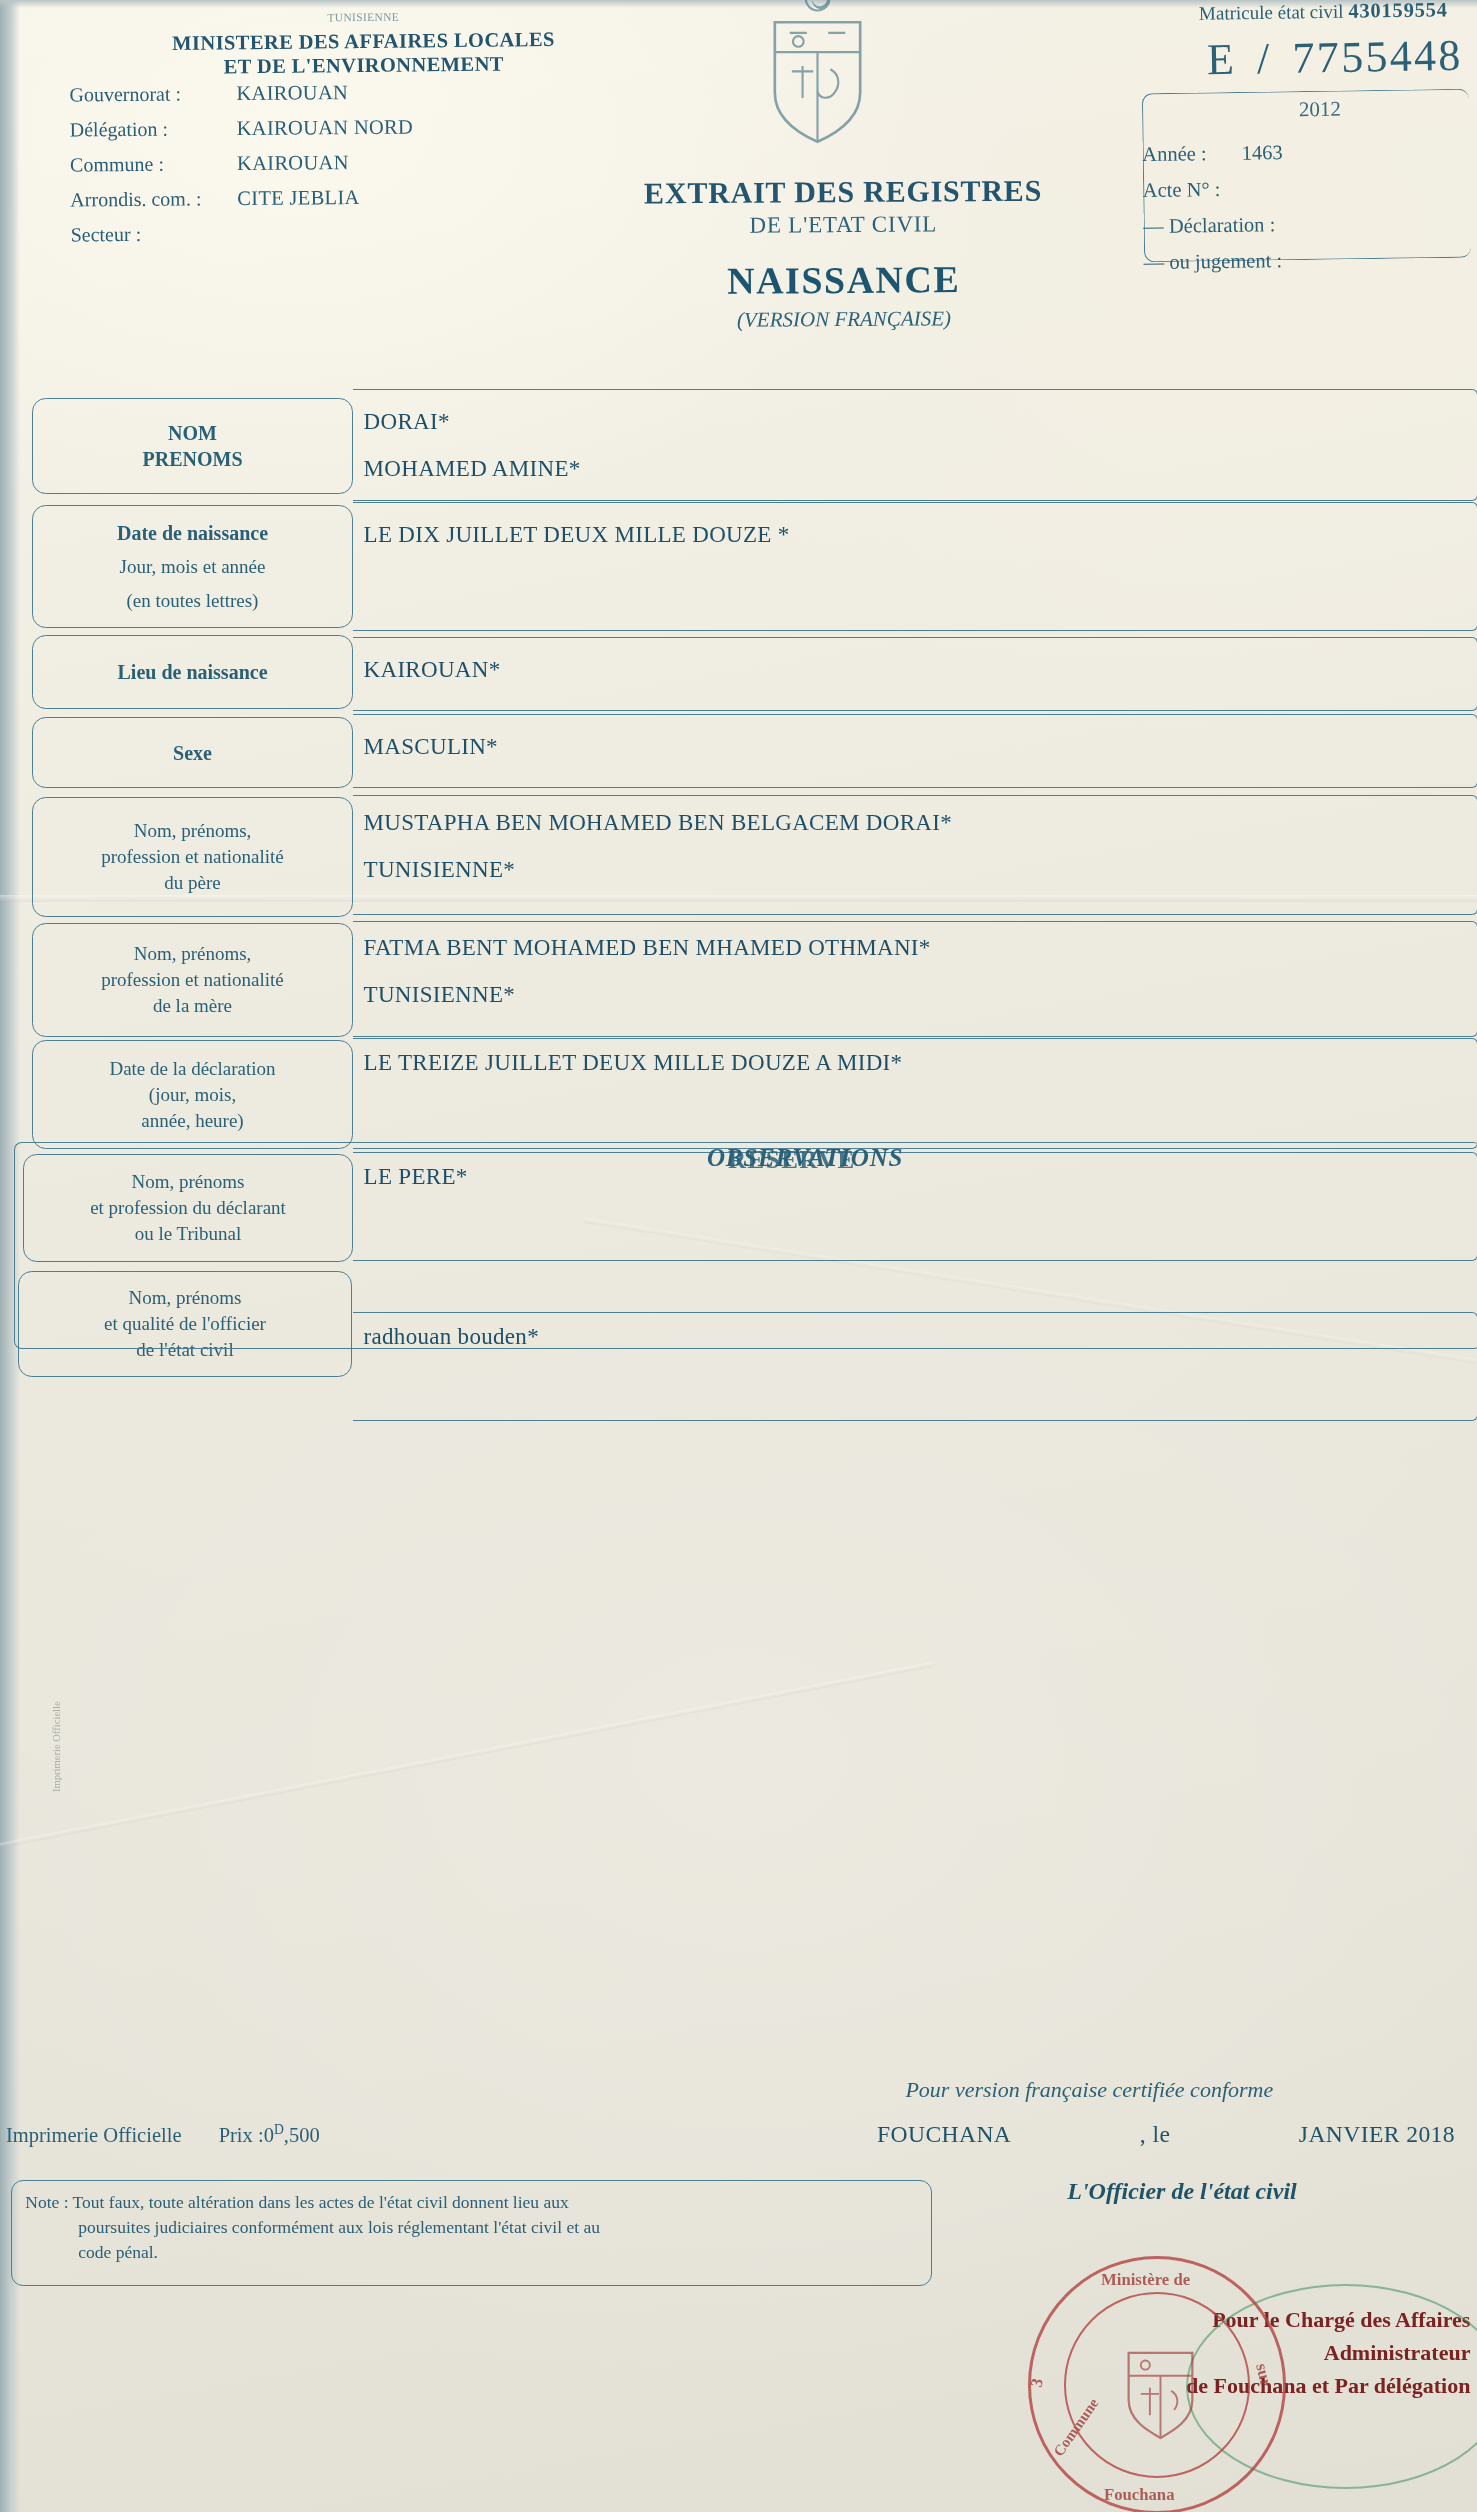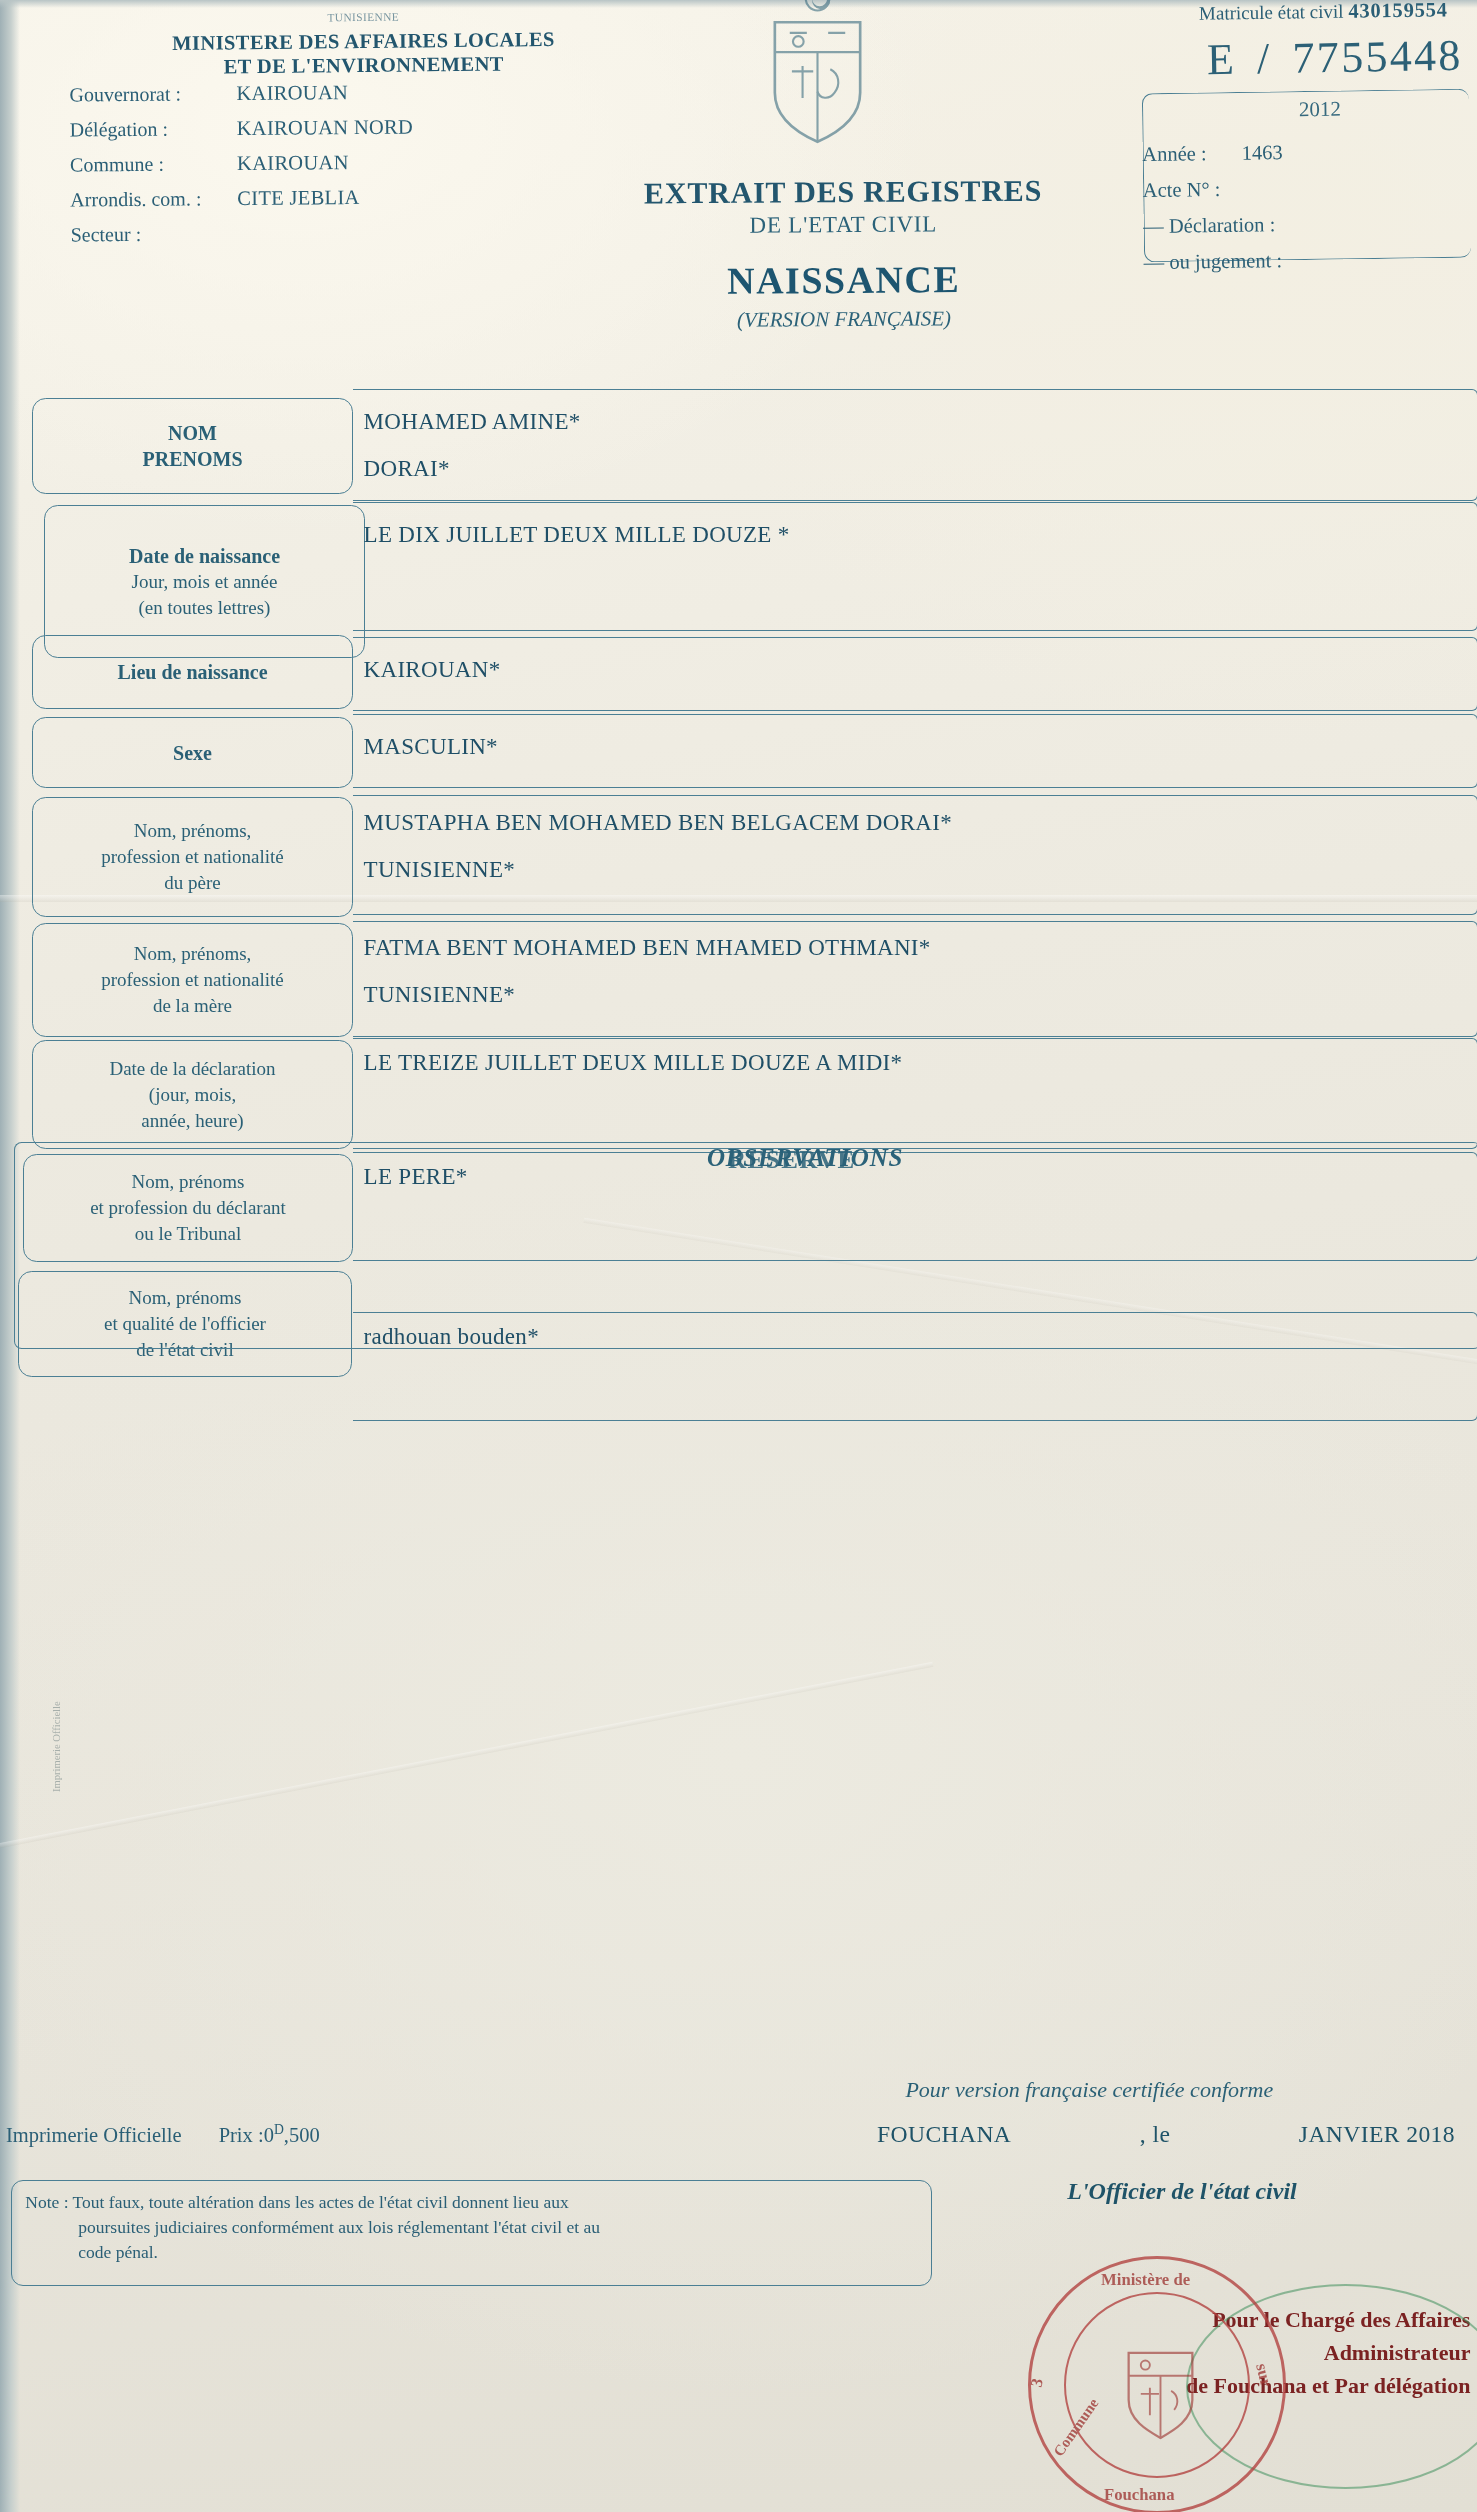--- a/index.html
+++ b/index.html
@@ -295,25 +295,25 @@
   </div>
 </div>
 
 <div id="form">
 
   <div class="lbl-box" style="left:32px; top:18px; width:321px; height:96px;">
     <div>NOM</div>
     <div>PRENOMS</div>
   </div>
   <div class="val-box" style="left:353px; top:9px; width:1125px; height:112px;">
+    <div class="line handw">DORAI*</div>
     <div class="line handw">MOHAMED AMINE*</div>
-    <div class="line handw">DORAI*</div>
-  </div>
-
-  <div class="lbl-box" style="left:44px; top:125px; width:321px; height:153px;">
+  </div>
+
+  <div class="lbl-box" style="left:32px; top:125px; width:321px; height:123px;gap:8px;">
     <div>Date de naissance</div>
     <div class="sub">Jour, mois et année</div>
     <div class="sub">(en toutes lettres)</div>
   </div>
   <div class="val-box" style="left:353px; top:122px; width:1125px; height:129px;">
     <div class="line handw">LE DIX JUILLET  DEUX MILLE DOUZE *</div>
   </div>
 
   <div class="lbl-box" style="left:32px; top:255px; width:321px; height:74px;">
     <div>Lieu de naissance</div>

